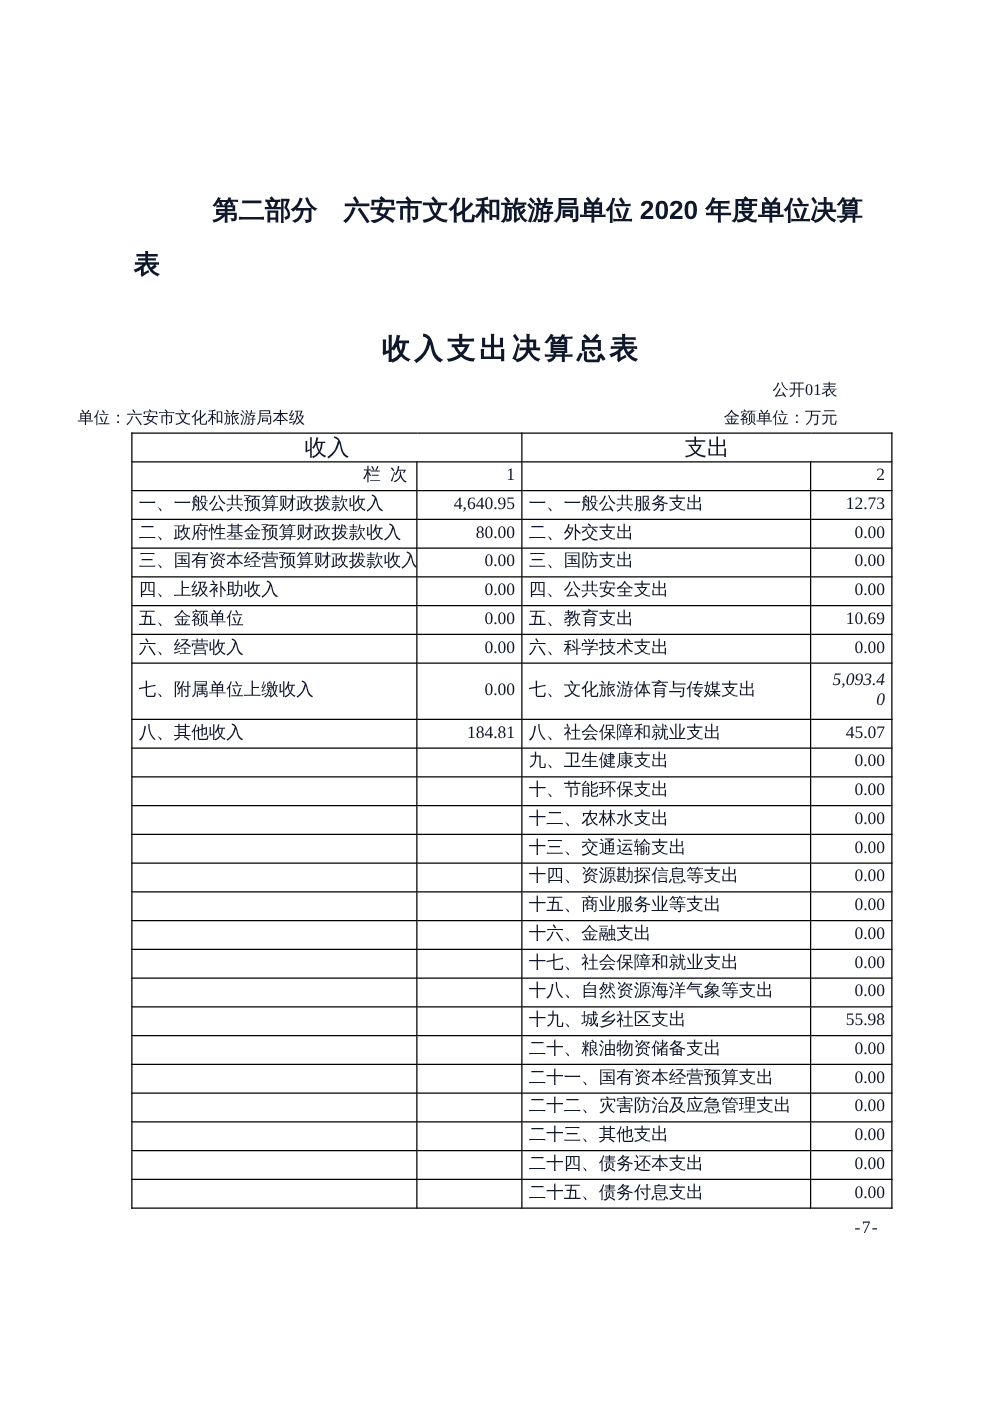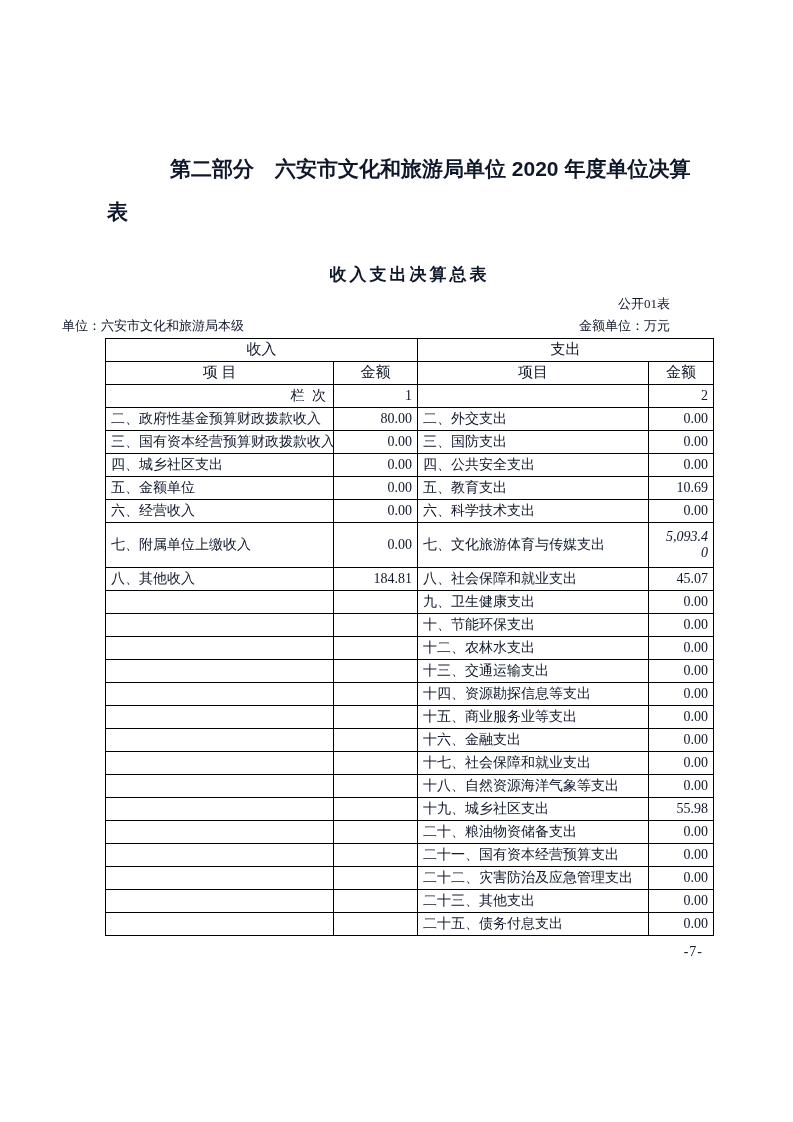--- a/index.html
+++ b/index.html
@@ -20,21 +20,21 @@
     font-size:21px;
     line-height:43px;
   }
   .doc-title .t-line1{padding-left:63px;}
   .table-title{
     width:607px;
     margin:30px 0 0 106px;
     text-align:center;
     font-family:"Liberation Sans","DejaVu Sans",sans-serif;
     font-weight:bold;
-    font-size:17px;
+    font-size:23px;
     letter-spacing:3px;
   }
   
   .meta{width:608px;margin-left:62px;font-size:13px;}
   .meta-code{margin-top:9px;text-align:right;}
   .meta-unit{margin-top:4px;margin-bottom:3px;display:flex;justify-content:space-between;}
   
   table.budget{
     margin-left:105px;
     width:608px;
@@ -43,21 +43,21 @@
   }
   table.budget th, table.budget td{
     border:1px solid #000;
     font-weight:normal;
     font-size:14px;
     padding:0 5px;
     height:22px;
     line-height:1.15;
     overflow:hidden;
   }
-  table.budget thead th{text-align:center;font-size:15px;}
+  table.budget thead th{text-align:center;font-size:18px;}
   th.section{height:23px;}
   td.item{text-align:left;white-space:nowrap;}
   td.num{text-align:right;font-family:"Liberation Serif",serif;white-space:nowrap;}
   td.center{text-align:right;letter-spacing:2px;}
   td.small{font-size:11px;}
   tr.tall td{height:44px;}
   td.wrapnum{white-space:normal;font-style:italic;}
   .wrap-inner{
     display:inline-block;
     max-width:46px;
@@ -99,47 +99,47 @@
       <col style="width:84px">
       <col style="width:231px">
       <col style="width:65px">
     </colgroup>
     <thead>
       <tr>
         <th colspan="2" class="section">收入</th>
         <th colspan="2" class="section">支出</th>
       </tr>
       <tr>
-        <th>项 目</th>
-        <th>金额</th>
-        <th>项目</th>
-        <th>金额</th>
-      </tr>
-      <tr>
         <td class="center">栏 次</td>
         <td class="num">1</td>
         <td></td>
         <td class="num">2</td>
       </tr>
     </thead>
     <tbody id="table-rows">
         <tr>
+          <td class="item">一、一般公共预算财政拨款收入</td>
+          <td class="num">4,640.95</td>
+          <td class="item">一、一般公共服务支出</td>
+          <td class="num">12.73</td>
+        </tr>
+        <tr>
           <td class="item">二、政府性基金预算财政拨款收入</td>
           <td class="num">80.00</td>
           <td class="item">二、外交支出</td>
           <td class="num">0.00</td>
         </tr>
         <tr>
           <td class="item small">三、国有资本经营预算财政拨款收入</td>
           <td class="num">0.00</td>
           <td class="item">三、国防支出</td>
           <td class="num">0.00</td>
         </tr>
         <tr>
-          <td class="item">四、城乡社区支出</td>
+          <td class="item">四、上级补助收入</td>
           <td class="num">0.00</td>
           <td class="item">四、公共安全支出</td>
           <td class="num">0.00</td>
         </tr>
         <tr>
           <td class="item">五、金额单位</td>
           <td class="num">0.00</td>
           <td class="item">五、教育支出</td>
           <td class="num">10.69</td>
         </tr>
@@ -241,20 +241,26 @@
         </tr>
         <tr>
           <td class="item"></td>
           <td class="num"></td>
           <td class="item">二十三、其他支出</td>
           <td class="num">0.00</td>
         </tr>
         <tr>
           <td class="item"></td>
           <td class="num"></td>
+          <td class="item">二十四、债务还本支出</td>
+          <td class="num">0.00</td>
+        </tr>
+        <tr>
+          <td class="item"></td>
+          <td class="num"></td>
           <td class="item">二十五、债务付息支出</td>
           <td class="num">0.00</td>
         </tr>
       </tbody>
   </table>
 
   <div class="page-number">-7-</div>
 
 </div>
 

